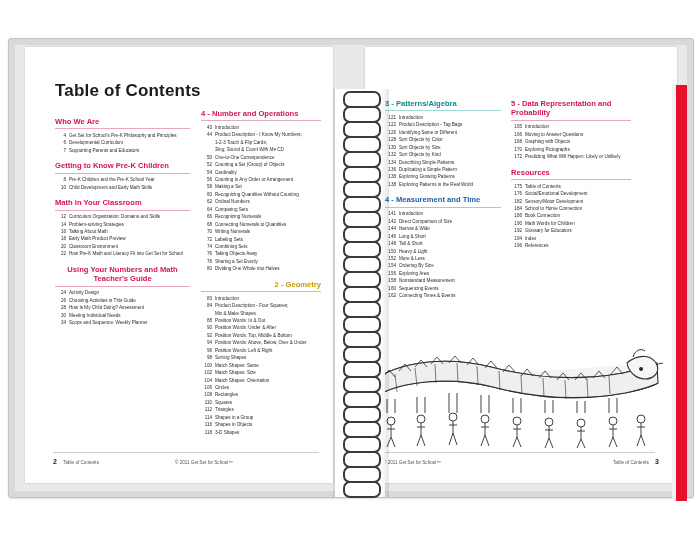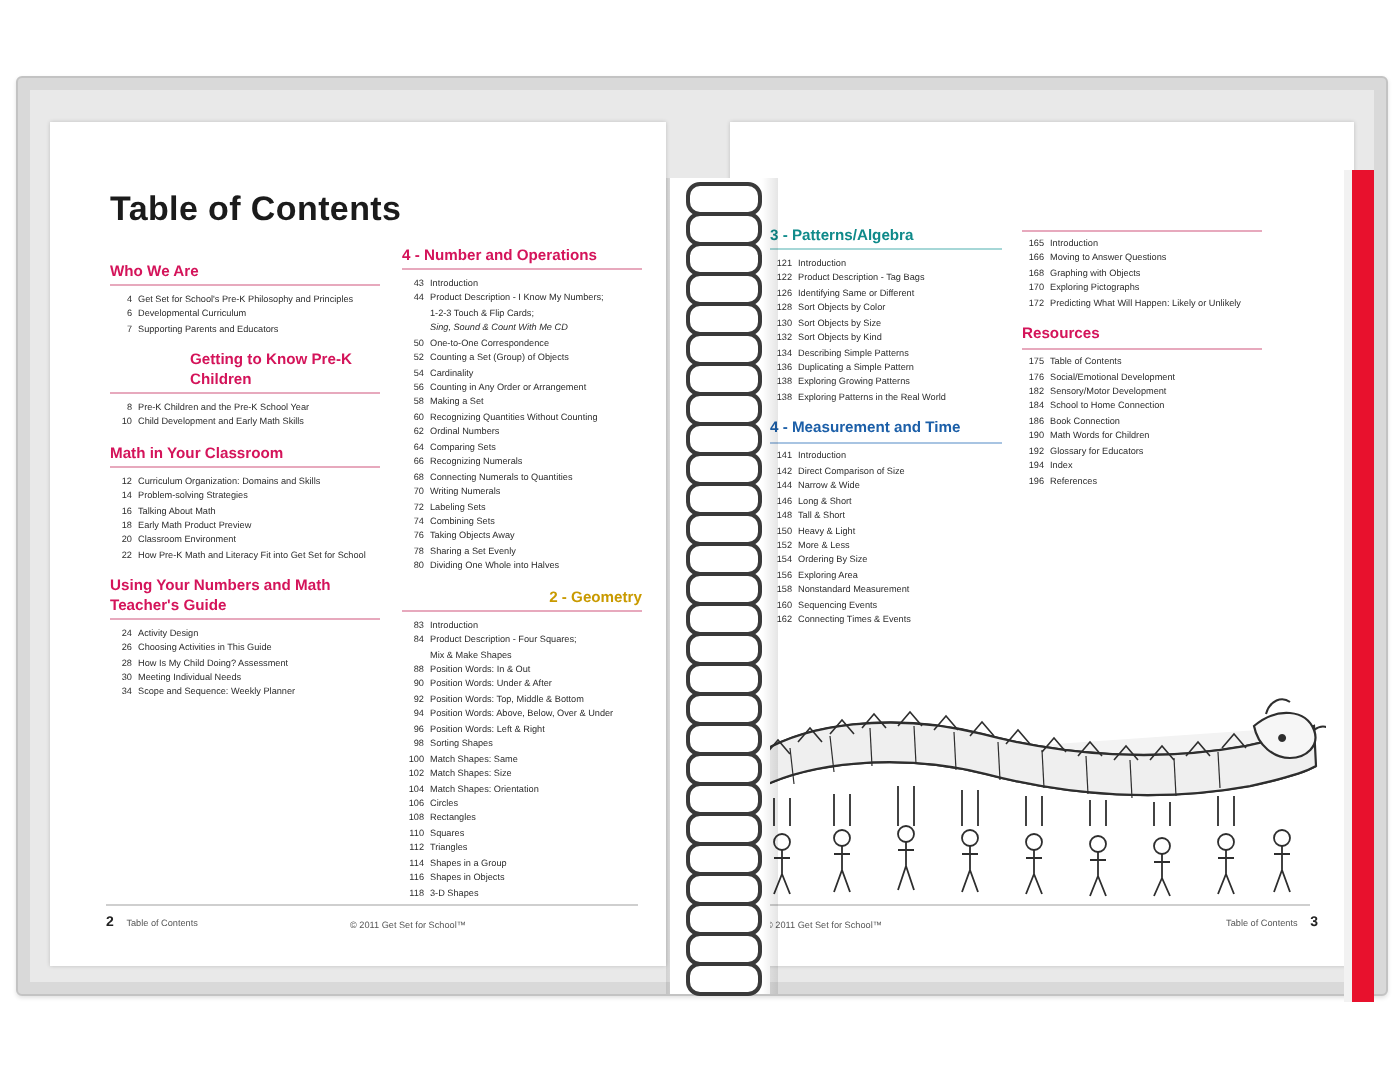--- a/index.html
+++ b/index.html
@@ -4,21 +4,21 @@
 <style>
   html,body{margin:0;padding:0;}
   body{width:700px;height:533px;background:#ffffff;font-family:"Liberation Sans",sans-serif;overflow:hidden;}
   .stage{position:relative;width:700px;height:533px;}
 
   
   .book{position:absolute;left:8px;top:38px;width:684px;height:458px;
         background:#d9d9d9;border:1px solid #c3c3c3;border-radius:3px;
         box-shadow:0 1px 2px rgba(0,0,0,.12);}
   .book-inner{position:absolute;left:6px;top:6px;right:6px;bottom:6px;background:#e9e9e9;}
-  .page{position:absolute;top:16px;bottom:8px;background:#fff;box-shadow:0 0 2px rgba(0,0,0,.18);}
+  .page{position:absolute;top:2px;bottom:8px;background:#fff;box-shadow:0 0 2px rgba(0,0,0,.18);}
   .page.left{left:10px;width:308px;}
   .page.right{right:10px;width:312px;}
 
   
   .edge{position:absolute;right:0px;top:40px;width:11px;height:416px;background:#e8112d;}
   .edge2{position:absolute;right:11px;top:40px;width:4px;height:416px;background:#f2f2f2;}
 
   
   .spine{position:absolute;left:320px;top:44px;width:50px;height:408px;background:#ffffff;}
   .spine-shade-l{position:absolute;left:318px;top:44px;width:6px;height:408px;
@@ -74,21 +74,21 @@
               <div class="row">
                 <span class="n">6</span>
                 <span class="t">Developmental Curriculum</span>
               </div>
               <div class="row">
                 <span class="n">7</span>
                 <span class="t">Supporting Parents and Educators</span>
               </div>
             </div>
             <div class="grp">
-              <div class="sec-h red" style="color: rgb(212, 20, 90); margin-left: 40px;">Getting to Know Pre-K Children</div>
+              <div class="sec-h red" style="color: rgb(212, 20, 90);">Getting to Know Pre-K Children</div>
               <div class="rule red"></div>
               <div class="row">
                 <span class="n">8</span>
                 <span class="t">Pre-K Children and the Pre-K School Year</span>
               </div>
               <div class="row">
                 <span class="n">10</span>
                 <span class="t">Child Development and Early Math Skills</span>
               </div>
             </div>
@@ -114,21 +114,21 @@
               <div class="row">
                 <span class="n">20</span>
                 <span class="t">Classroom Environment</span>
               </div>
               <div class="row">
                 <span class="n">22</span>
                 <span class="t">How Pre-K Math and Literacy Fit into Get Set for School</span>
               </div>
             </div>
             <div class="grp">
-              <div class="sec-h red" style="color: rgb(212, 20, 90);">Using Your Numbers and Math Teacher's Guide</div>
+              <div class="sec-h red" style="color: rgb(212, 20, 90); text-align: center;">Using Your Numbers and Math Teacher's Guide</div>
               <div class="rule red"></div>
               <div class="row">
                 <span class="n">24</span>
                 <span class="t">Activity Design</span>
               </div>
               <div class="row">
                 <span class="n">26</span>
                 <span class="t">Choosing Activities in This Guide</span>
               </div>
               <div class="row">
@@ -415,20 +415,21 @@
                 <span class="t">Sequencing Events</span>
               </div>
               <div class="row">
                 <span class="n">162</span>
                 <span class="t">Connecting Times &amp; Events</span>
               </div>
             </div>
           </div>
         <div class="col" id="col-r2" style="left:146px;top:52px;width:120px;">
             <div class="grp">
+              <div class="sec-h red" style="color: rgb(212, 20, 90);">5 - Data Representation and Probability</div>
               <div class="rule red"></div>
               <div class="row">
                 <span class="n">165</span>
                 <span class="t">Introduction</span>
               </div>
               <div class="row">
                 <span class="n">166</span>
                 <span class="t">Moving to Answer Questions</span>
               </div>
               <div class="row">

